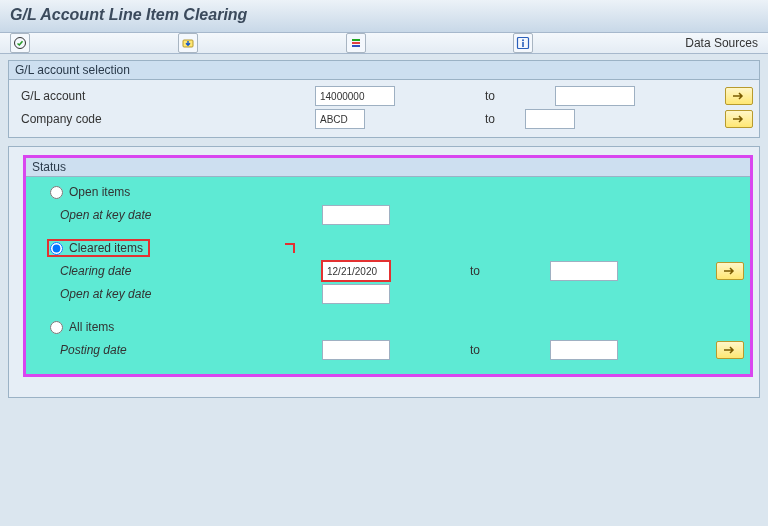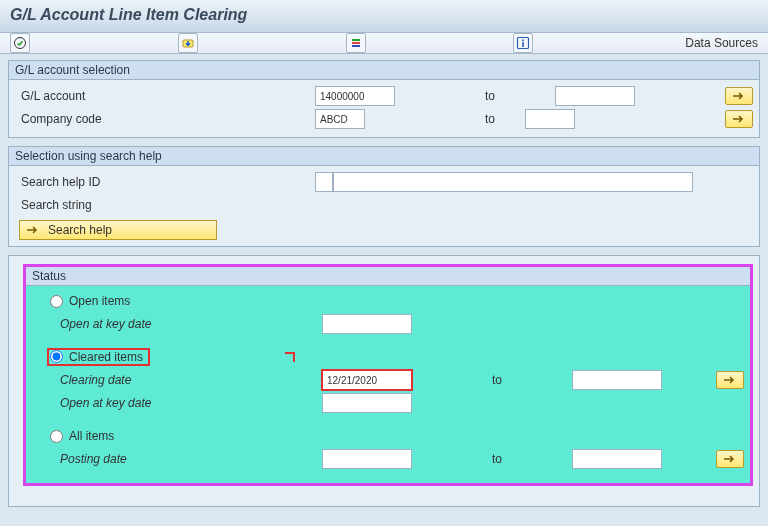--- a/index.html
+++ b/index.html
@@ -87,21 +87,21 @@
   input[type="text"] {
     height:20px;
     border:1px solid #9eb0c2;
     background:#fff;
     padding:0 4px;
     font-size:10px;
     color:#333;
   }
   .w80 { width:80px; }
   .w50 { width:50px; }
-  .w90 { width:90px; }
+  .w90 { width:68px; }
   .w18 { width:18px; }
   .wlong { width:360px; }
 
   .tolbl {
     width:160px;
     padding-left:90px;
     color:#333;
   }
 
   .yellow-btn {
@@ -203,59 +203,40 @@
         <div class="flex-spacer"></div>
         <div class="yellow-btn">
           <svg width="14" height="10" viewBox="0 0 14 10">
             <path d="M1 5 H10 M7 2 L10 5 L7 8" fill="none" stroke="#7a5b00" stroke-width="1.5"></path>
           </svg>
         </div>
       </div>
     </div>
   </div>
 
-  <div class="group">
-    <div class="group-title">Selection using search help</div>
-    <div class="group-body">
-      <div class="row">
-        <div class="lblcol">Search help ID</div>
-        <input type="text" class="w18" style="">
-        <input type="text" class="wlong" style="">
-      </div>
-      <div class="row">
-        <div class="lblcol">Search string</div>
-      </div>
-      <div class="search-help-btn">
-        <svg width="14" height="12" viewBox="0 0 14 12">
-          <path d="M1 6 H10 M7 3 L10 6 L7 9" fill="none" stroke="#7a5b00" stroke-width="1.5"></path>
-        </svg>
-        <span>Search help</span>
-      </div>
-    </div>
-  </div>
 
   <div class="group" style="height:252px;">
     <div class="group-body">
       <div class="sub-group" style="height:222px;">
         <div class="group-title">Status</div>
         <div class="group-body">
 
           <div class="radio-row">
             <input type="radio" name="status" style="">
             <span>Open items</span>
           </div>
           <div class="row">
             <div class="lblcol indent1 short">Open at key date</div>
             <input type="text" class="w90" style="">
           </div>
 
           <div style="height:10px"></div>
 
           <div class="radio-row" style="position:relative;">
-            <div class="redbox" style="display:flex;align-items:flex-start;gap:6px;padding:1px 6px 1px 2px;margin-left:-2px;">
+            <div class="redbox" style="display:flex;align-items:center;gap:6px;padding:1px 6px 1px 2px;margin-left:-2px;">
               <input type="radio" name="status" checked="" style="">
               <span>Cleared items</span>
             </div>
             <div class="red-corner" style="margin-left:130px;"></div>
           </div>
           <div class="row">
             <div class="lblcol indent1 short">Clearing date</div>
             <input type="text" class="w90 redbox" value="12/21/2020" style="">
             <div class="tolbl" style="padding-left:80px">to</div>
             <input type="text" class="w90" style="">

